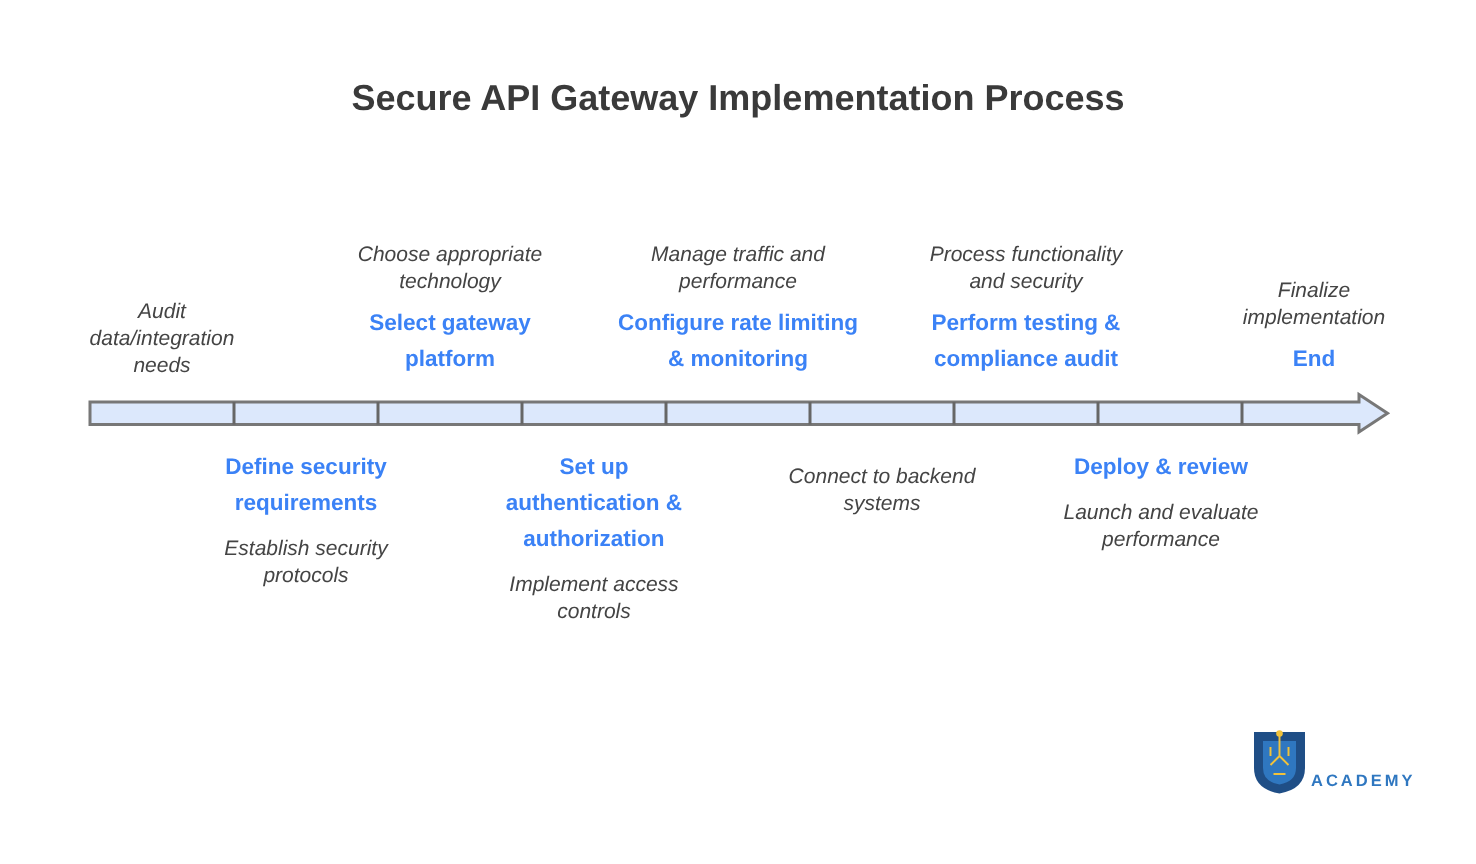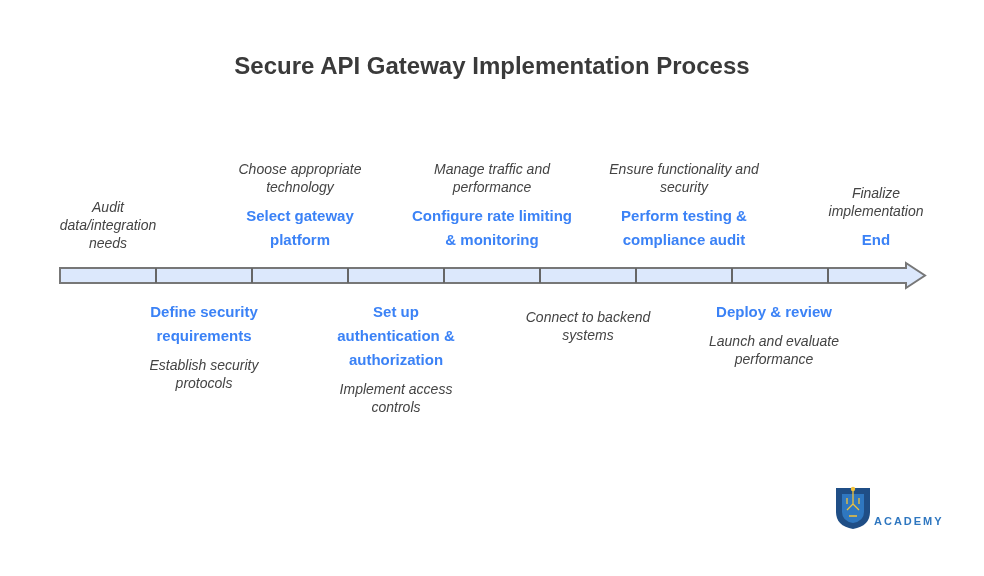--- a/index.html
+++ b/index.html
@@ -43,21 +43,21 @@
   </div>
   <div class="step above" style="left:300px;width:140px;margin-left:-70px;">
     <div class="desc">Choose appropriate technology</div>
     <div class="head">Select gateway platform</div>
   </div>
   <div class="step above" style="left:492px;width:160px;margin-left:-80px;">
     <div class="desc">Manage traffic and performance</div>
     <div class="head">Configure rate limiting &amp; monitoring</div>
   </div>
   <div class="step above" style="left:684px;width:150px;">
-    <div class="desc">Ensure functionality and security</div>
+    <div class="desc">Process functionality and security</div>
     <div class="head">Perform testing &amp; compliance audit</div>
   </div>
   <div class="step above" style="left:876px;width:120px;margin-left:-60px;">
     <div class="desc">Finalize implementation</div>
     <div class="head">End</div>
   </div>
 </div>
 
 <div class="belowwrap">
   <div class="step below" style="left:204px;width:140px;margin-left:-70px;">

